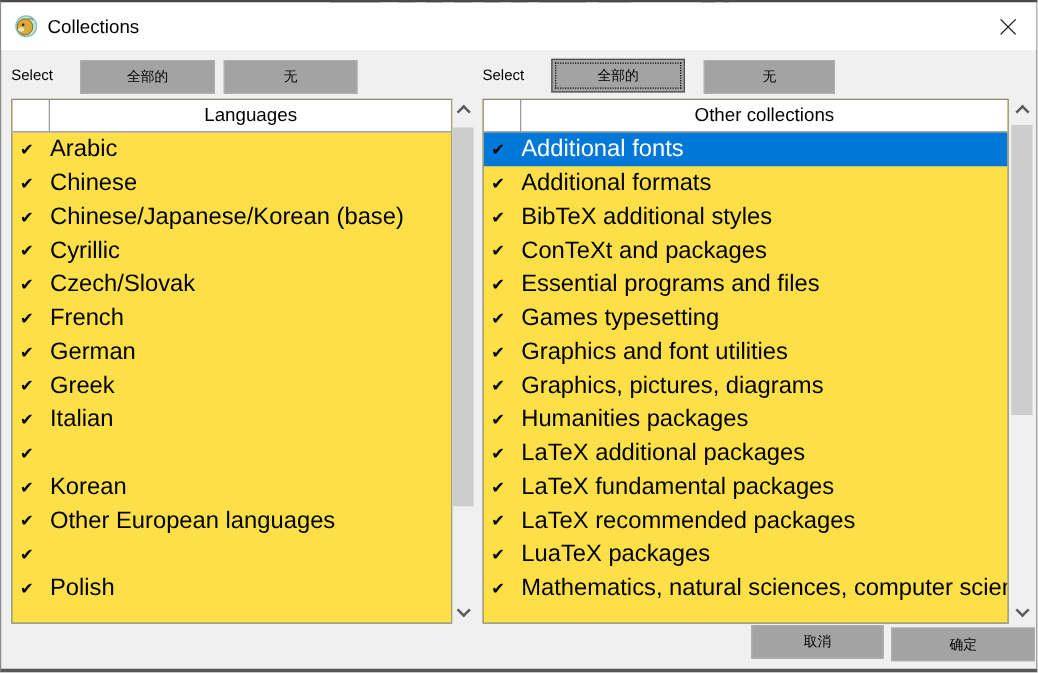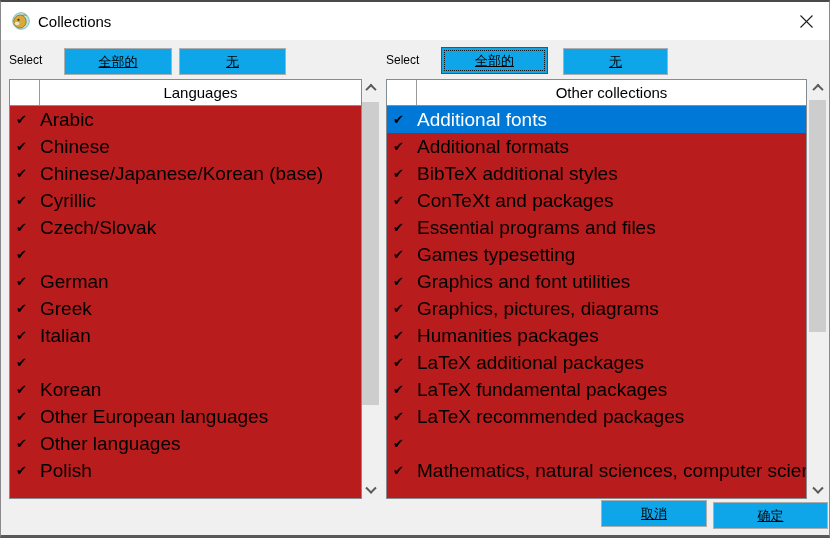--- a/index.html
+++ b/index.html
@@ -27,32 +27,32 @@
   }
   #app-icon { margin-left:11px; width:18px; height:18px; }
   #window-title { margin-left:8px; font-size:15px; color:#000; }
   #close-btn {
     position:absolute; right:6px; top:4px; width:34px; height:30px;
     display:flex; align-items:center; justify-content:center; cursor:pointer;
   }
 
   .select-label { position:absolute; top:51px; font-size:12px; color:#000; }
   .btn {
-    position:absolute; height:27px; background:#0ea5e9; border:1px solid #adadad;
+    position:absolute; height:27px; background:#a3a3a3; border:1px solid #adadad;
     display:flex; align-items:center; justify-content:center;
-    font-size:13px; color:#000; cursor:pointer;text-decoration:underline;
+    font-size:11px; color:#000; cursor:pointer;
   }
   .btn.focused {
     border:1px solid #4f4f4f;
     outline:1px dotted #111; outline-offset:-4px;
   }
 
   .panel { position:absolute; top:77px; display:flex; }
   .list {
-    background:#b91c1c; border:1px solid #868b90; height:420px; overflow:hidden;
+    background:#fde047; border:1px solid #868b90; height:420px; overflow:hidden;
   }
   .list-header {
     height:26px; display:flex; align-items:stretch;
     border-bottom:1px solid #8c8c8c; background:#fff;
   }
   .hdr-checkcol { width:30px; border-right:1px solid #9a9a9a; }
   .hdr-label { flex:1; display:flex; align-items:center; justify-content:center;
     font-size:15px; color:#000; }
   .row { height:27px; display:flex; align-items:center; cursor:default; }
   .row .check { width:30px; padding-left:6px; font-size:13px; color:#000; }
@@ -141,20 +141,21 @@
       <div class="row">
           <span class="check">✔</span>
           <span class="lbl">Cyrillic</span>
         </div>
       <div class="row">
           <span class="check">✔</span>
           <span class="lbl">Czech/Slovak</span>
         </div>
       <div class="row">
           <span class="check">✔</span>
+          <span class="lbl">French</span>
         </div>
       <div class="row">
           <span class="check">✔</span>
           <span class="lbl">German</span>
         </div>
       <div class="row">
           <span class="check">✔</span>
           <span class="lbl">Greek</span>
         </div>
       <div class="row">
@@ -167,21 +168,20 @@
       <div class="row">
           <span class="check">✔</span>
           <span class="lbl">Korean</span>
         </div>
       <div class="row">
           <span class="check">✔</span>
           <span class="lbl">Other European languages</span>
         </div>
       <div class="row">
           <span class="check">✔</span>
-          <span class="lbl">Other languages</span>
         </div>
       <div class="row">
           <span class="check">✔</span>
           <span class="lbl">Polish</span>
         </div>
     </div>
     <div class="scrollbar">
       <div class="sb-btn sb-up">
           <span class="chev up"></span>
         </div>
@@ -241,20 +241,21 @@
       <div class="row">
           <span class="check">✔</span>
           <span class="lbl">LaTeX fundamental packages</span>
         </div>
       <div class="row">
           <span class="check">✔</span>
           <span class="lbl">LaTeX recommended packages</span>
         </div>
       <div class="row">
           <span class="check">✔</span>
+          <span class="lbl">LuaTeX packages</span>
         </div>
       <div class="row">
           <span class="check">✔</span>
           <span class="lbl">Mathematics, natural sciences, computer science packages</span>
         </div>
     </div>
     <div class="scrollbar" style="margin-left:2px">
       <div class="sb-btn sb-up">
           <span class="chev up"></span>
         </div>

